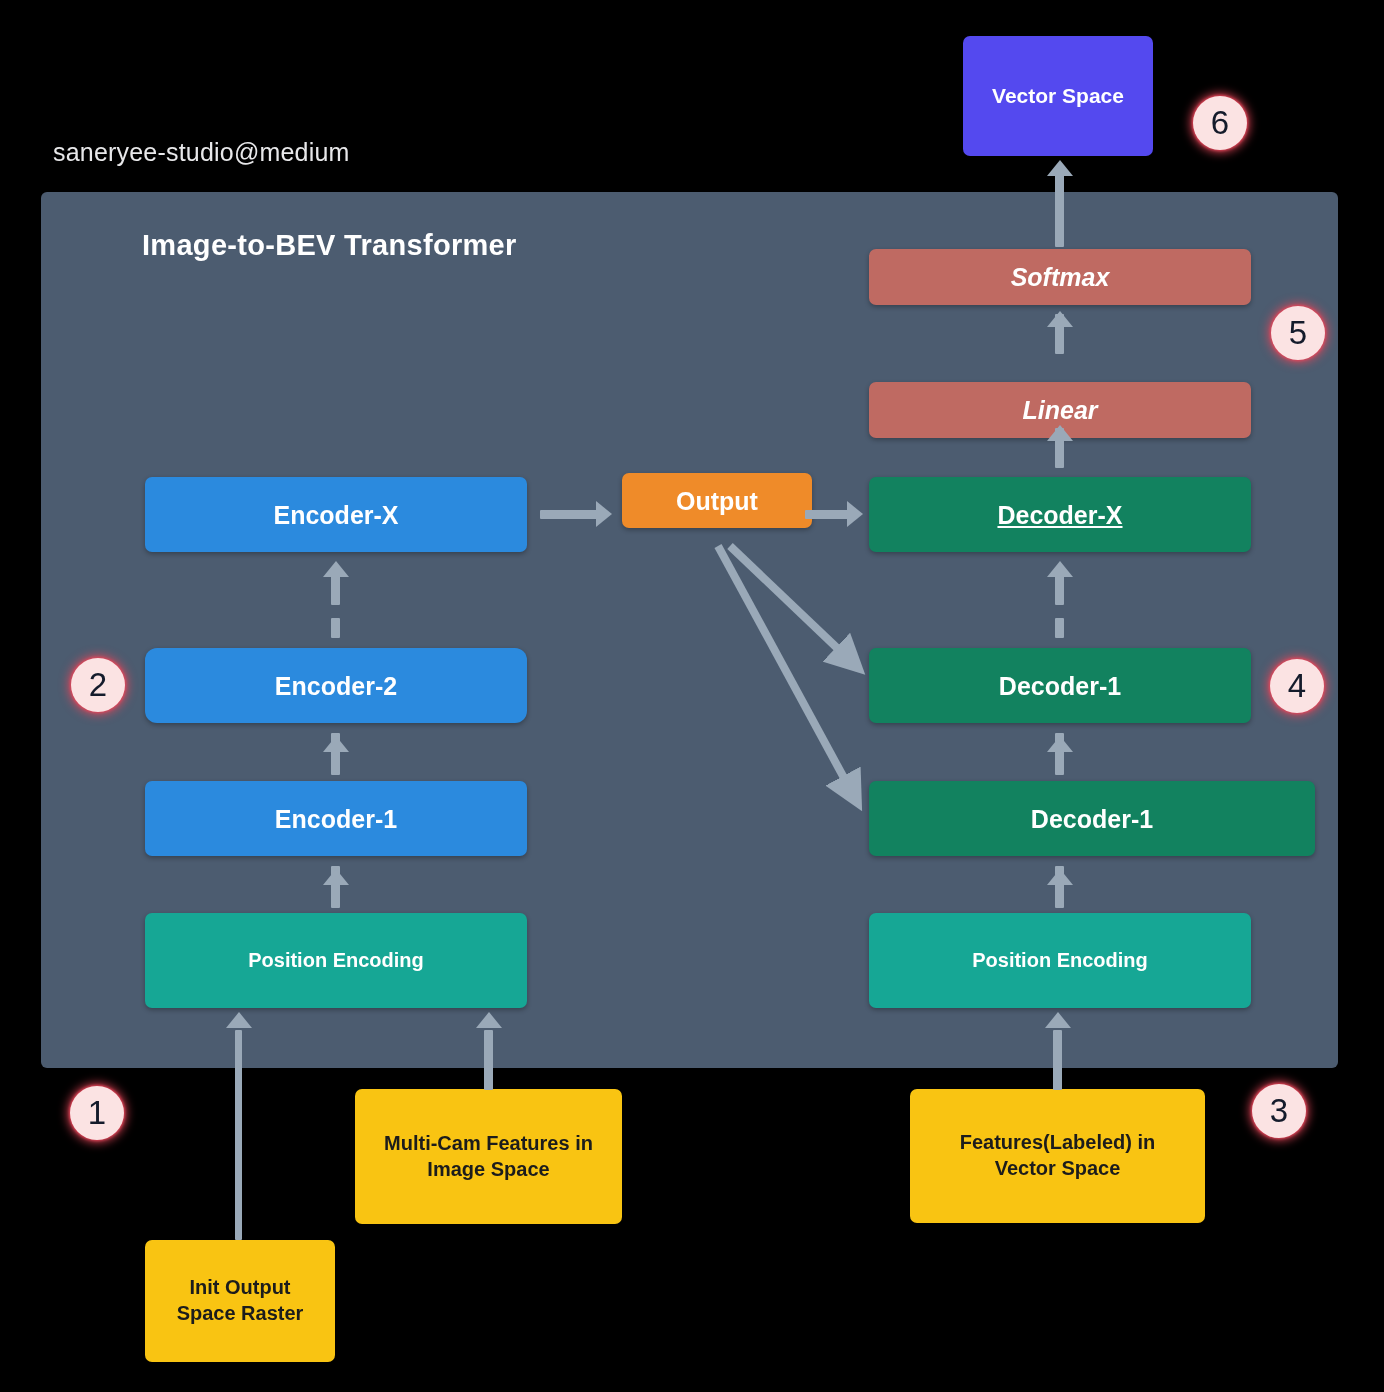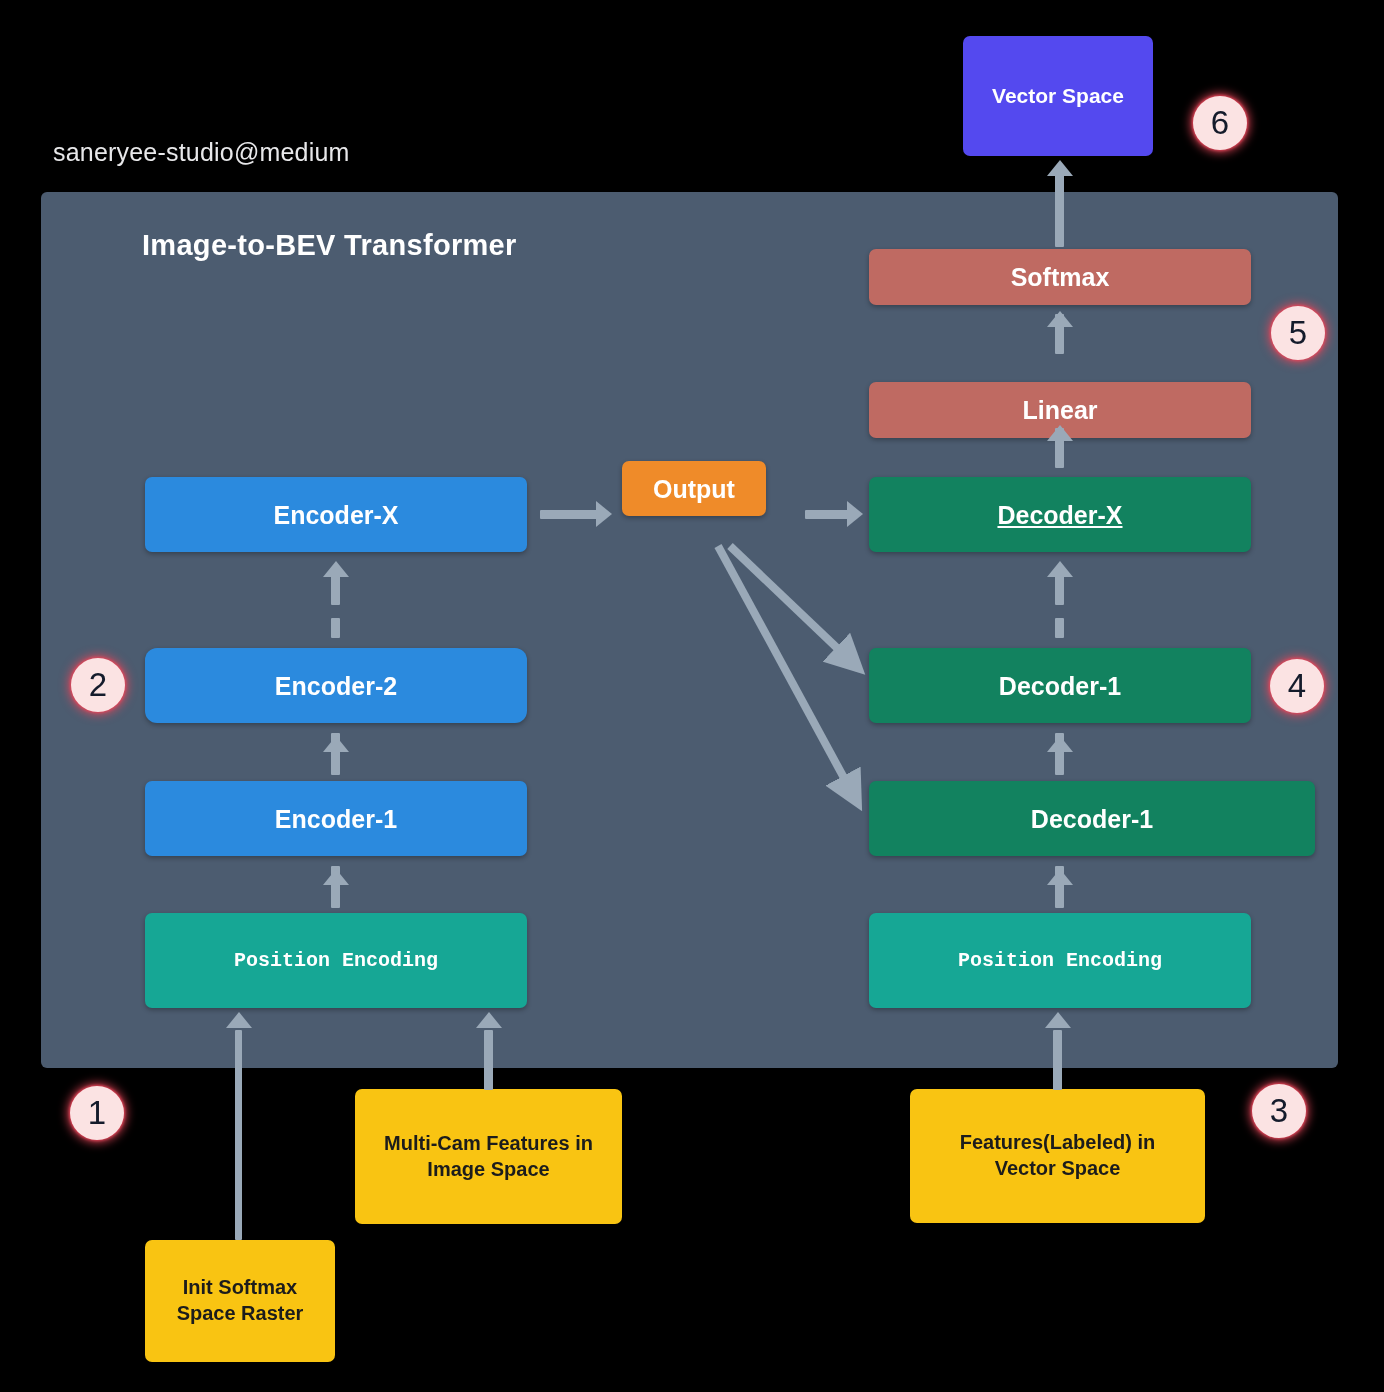--- a/index.html
+++ b/index.html
@@ -30,22 +30,22 @@
   .node{
     position:absolute;border-radius:7px;
     display:flex;align-items:center;justify-content:center;
     text-align:center;color:#ffffff;font-weight:bold;
     box-shadow:0 2px 5px rgba(0,0,0,.30);
     line-height:1.28;
     box-sizing:border-box;
   }
   .enc{background:#2b8ade;font-size:25px;}
   .dec{background:#12825f;font-size:25px;}
-  .pos{background:#16a795;font-size:20px;font-family:Liberation Mono, monospace;}
-  .red{background:#bf6a62;font-size:25px;}
+  .pos{background:#16a795;font-size:20px;}
+  .red{background:#bf6a62;font-size:25px;font-style:italic;}
   .out{background:#ef8b29;font-size:25px;}
   .vs{background:#5449ef;font-size:21px;}
   .yellow{background:#f9c412;color:#1c1c1c;font-size:20px;}
   .vline{position:absolute;background:#9aa9b8;width:9px;border-radius:1px;}
   .vhead{
     position:absolute;width:0;height:0;
     border-left:13px solid transparent;border-right:13px solid transparent;
     border-bottom:16px solid #9aa9b8;
   }
   .hline{position:absolute;background:#9aa9b8;height:9px;border-radius:1px;}
@@ -87,21 +87,21 @@
   <div class="vline" style="left:331px;top:866px;height:42px;"></div>
   <div class="vhead" style="left:323px;top:869px;"></div>
 
   <div class="vline" style="left:331px;top:733px;height:42px;"></div>
   <div class="vhead" style="left:323px;top:736px;"></div>
 
   <div class="dash" style="left:331px;top:618px;height:20px;"></div>
   <div class="vline" style="left:331px;top:573px;height:32px;"></div>
   <div class="vhead" style="left:323px;top:561px;"></div>
 
-  <div class="node out" style="left:622px;top:461px;width:144px;height:55px;">Output</div>
+  <div class="node out" style="left:622px;top:473px;width:190px;height:55px;">Output</div>
 
   <div class="hline" style="left:540px;top:510px;width:58px;"></div>
   <div class="hhead" style="left:596px;top:501px;"></div>
 
   <div class="hline" style="left:805px;top:510px;width:44px;"></div>
   <div class="hhead" style="left:847px;top:501px;"></div>
 
   <svg class="diag">
     <defs>
       <marker id="dh" markerWidth="5" markerHeight="5" refX="3.4" refY="2.5" orient="auto">
@@ -139,21 +139,21 @@
   <div class="vhead" style="left:1047px;top:160px;"></div>
 
   <div class="node vs" style="left:963px;top:36px;width:190px;height:120px;">Vector Space</div>
 
   <div class="node yellow" style="left:355px;top:1089px;width:267px;height:135px;flex-direction:column;">
     <span>Multi-Cam Features in</span>
     <span>Image Space</span>
   </div>
 
   <div class="node yellow" style="left:145px;top:1240px;width:190px;height:122px;flex-direction:column;">
-    <span>Init Softmax</span>
+    <span>Init Output</span>
     <span>Space Raster</span>
   </div>
 
   <div class="node yellow" style="left:910px;top:1089px;width:295px;height:134px;flex-direction:column;">
     <span>Features(Labeled) in</span>
     <span>Vector Space</span>
   </div>
 
   <div class="vline" style="left:235px;top:1030px;height:210px;width:7px;"></div>
   <div class="vhead" style="left:226px;top:1012px;"></div>

